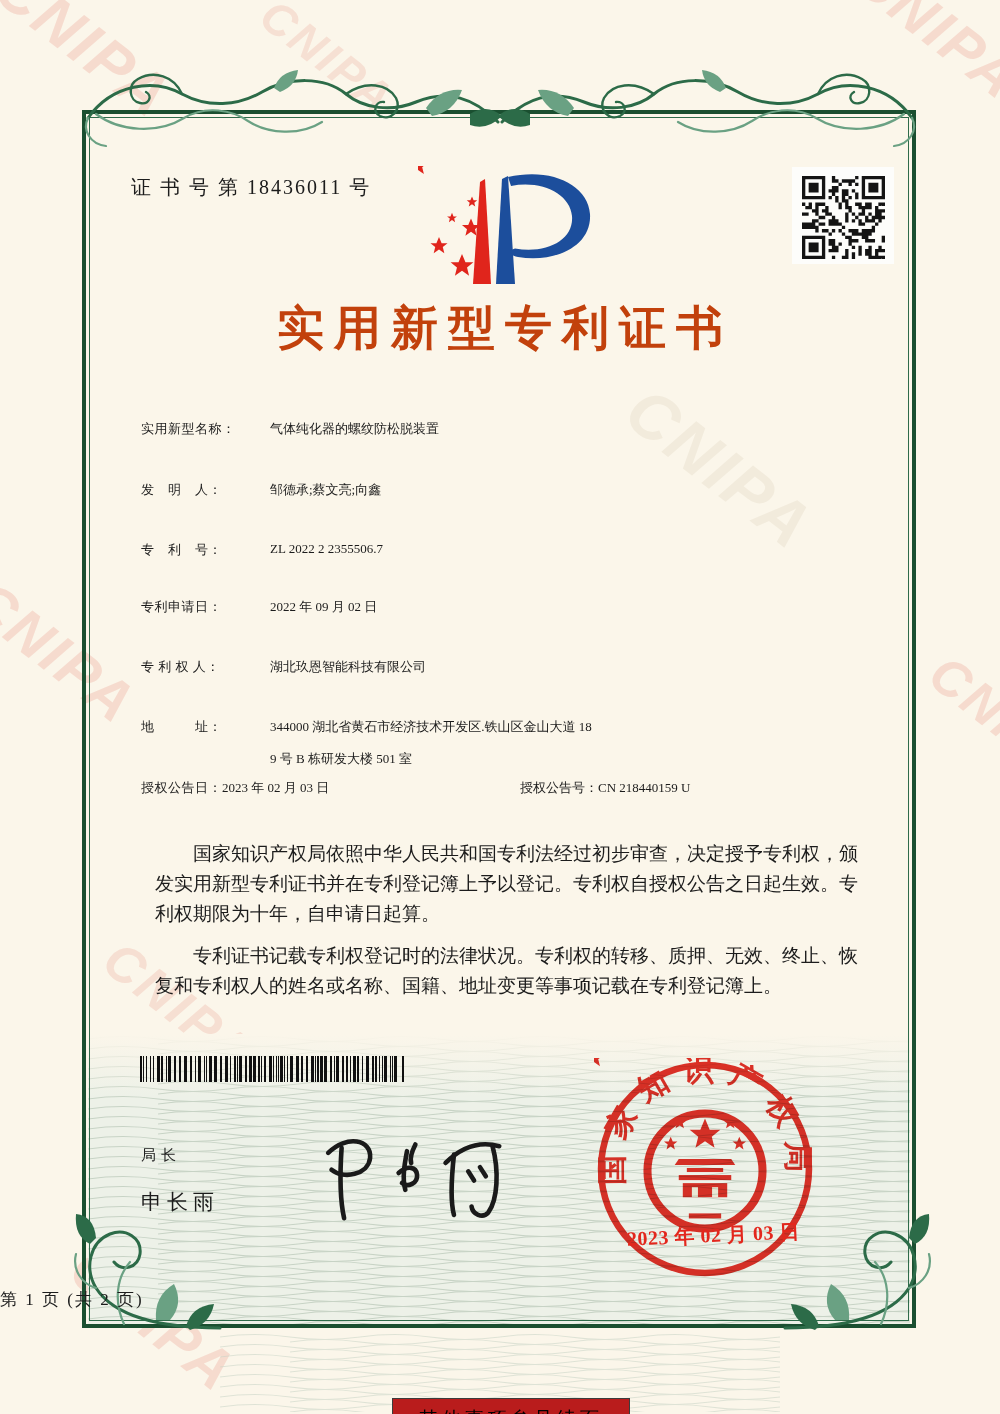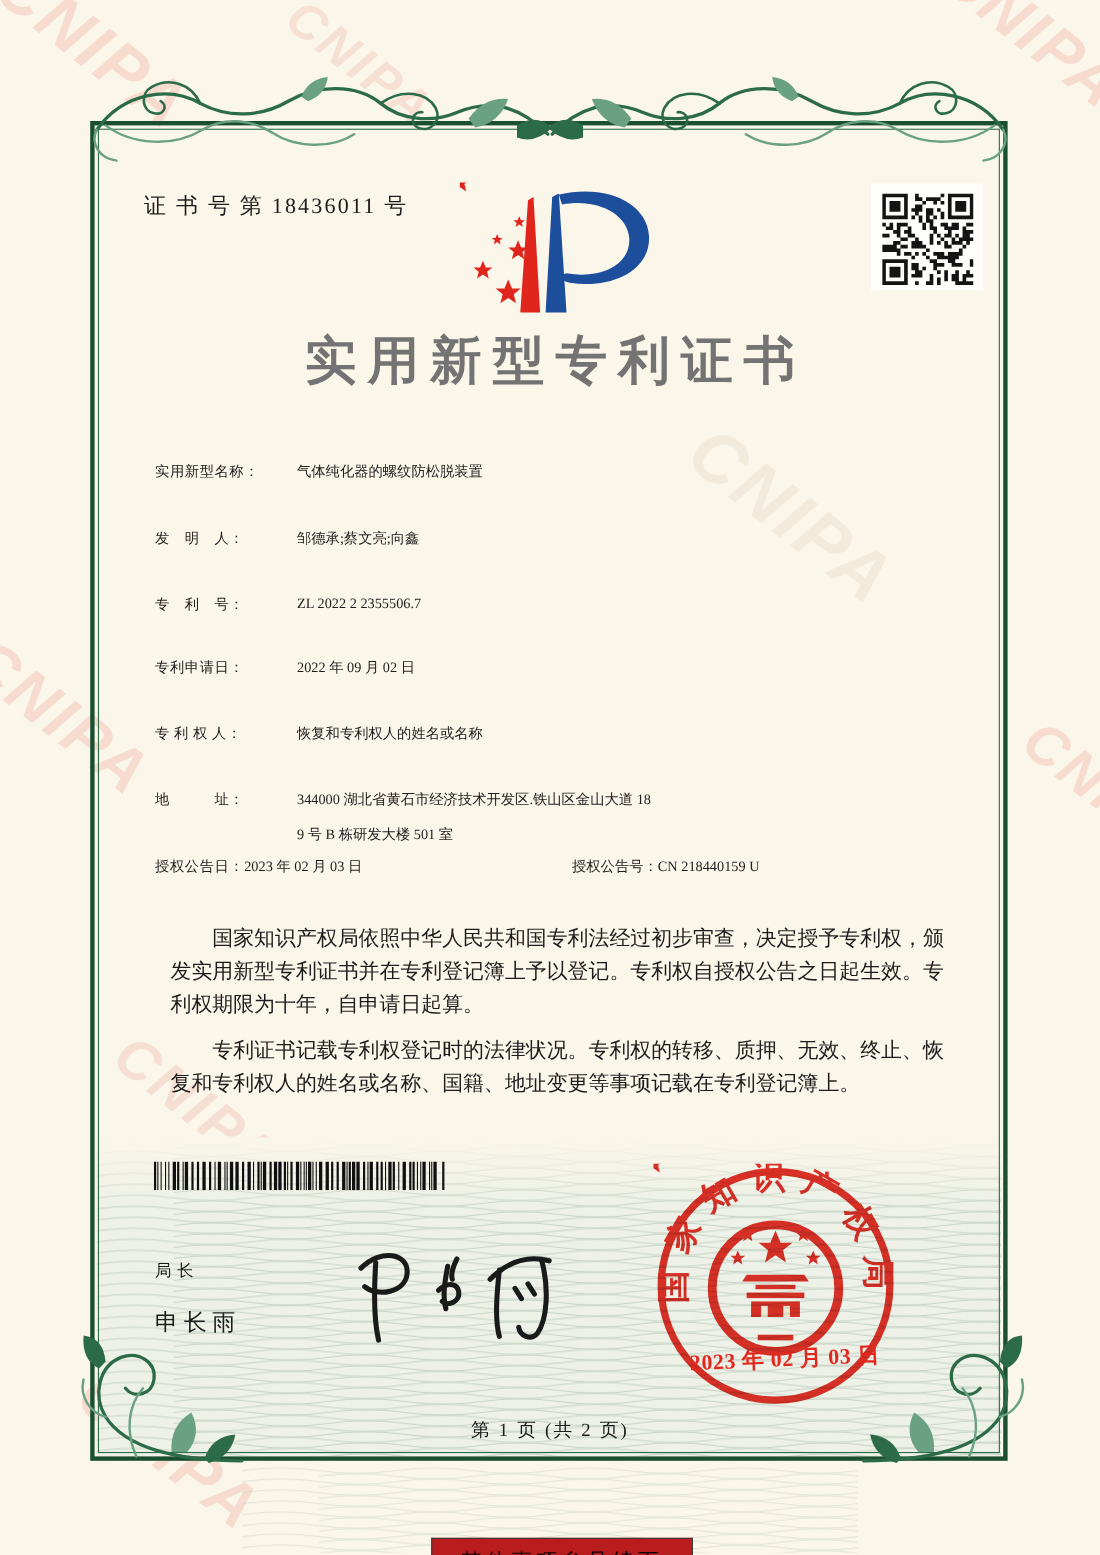--- a/index.html
+++ b/index.html
@@ -33,42 +33,42 @@
   .corner-bl{left:60px;top:1208px;}
   .corner-br{left:770px;top:1208px;transform:scaleX(-1);}
 
   
   .content{position:absolute;inset:0;z-index:3;color:var(--ink);}
   .cert-line{position:absolute;left:131px;top:174px;font-size:20px;letter-spacing:2px;}
   .logo{position:absolute;left:418px;top:166px;}
   .qr-wrap{position:absolute;left:792px;top:167px;width:102px;height:97px;background:#fdfdfb;}
   .qr-wrap svg{position:absolute;left:10px;top:9px;}
   .doc-title{position:absolute;left:0;top:297px;width:100%;text-align:center;
-             font-size:47px;font-weight:700;letter-spacing:10px;padding-left:10px;color:#737373;}
+             font-size:47px;font-weight:700;letter-spacing:10px;padding-left:10px;color:#c2410c;}
 
   .row{position:absolute;left:141px;font-size:13px;white-space:nowrap;}
   .row .lab{letter-spacing:.5px;}
   .row .val{position:absolute;left:129px;top:0;white-space:nowrap;}
   .row .val2{position:absolute;left:129px;top:32px;white-space:nowrap;}
   .grant-pair2{position:absolute;left:379px;top:0;white-space:nowrap;font-family:Liberation Serif, serif;}
 
   .paras{position:absolute;left:143px;top:827px;width:727px;font-size:19px;
          line-height:30px;text-align:justify;}
   .paras p{text-indent:2em;margin:12px;}
 
   .barcode{position:absolute;left:140px;top:1056px;}
   .sig-title{position:absolute;left:141px;top:1146px;font-size:15px;letter-spacing:5px;}
   .sig-name{position:absolute;left:141px;top:1188px;font-size:21px;letter-spacing:5px;}
   .signature{position:absolute;left:298px;top:1122px;}
 
   .seal{position:absolute;left:594px;top:1058px;z-index:4;mix-blend-mode:multiply;opacity:.95;}
   .seal-date{position:absolute;left:627px;top:1222px;z-index:4;font-size:20px;font-weight:600;
              color:var(--seal-red);letter-spacing:.5px;transform:rotate(-2.5deg);white-space:nowrap;}
 
-  .page-info{position:absolute;left:0;top:1288px;width:100%;text-align:center;
+  .page-info{position:absolute;left:0;top:1288px;width:100%;
              font-size:17px;letter-spacing:2px;z-index:3;}
   .cont-note{position:absolute;left:50%;top:1398px;transform:translateX(-50%);
              border:1px solid #3c3c3c;background:#b91c1c;padding:7px 26px;
              font-size:19px;letter-spacing:4px;z-index:3;white-space:nowrap;margin-left:11px;}
 </style>
 </head>
 <body>
 
 <div class="page">
 
@@ -177,21 +177,21 @@
     <div class="row" style="top:541px">
       <span class="lab">专　利　号：</span>
       <span class="val">ZL 2022 2 2355506.7</span>
     </div>
     <div class="row" style="top:598px">
       <span class="lab">专利申请日：</span>
       <span class="val">2022 年 09 月 02 日</span>
     </div>
     <div class="row" style="top:658px">
       <span class="lab">专 利 权 人：</span>
-      <span class="val">恢复和专利权人的姓名或名称</span>
+      <span class="val">湖北玖恩智能科技有限公司</span>
     </div>
     <div class="row" style="top:718px">
       <span class="lab">地　　　址：</span>
       <span class="val">344000  湖北省黄石市经济技术开发区.铁山区金山大道 18</span>
       <span class="val2">9 号 B 栋研发大楼 501 室</span>
     </div>
     <div class="row" style="top:779px">
       <span class="lab">授权公告日：</span><span>2023 年 02 月 03 日</span>
       <span class="grant-pair2"><span>授权公告号：</span><span>CN 218440159 U</span></span>
     </div>

